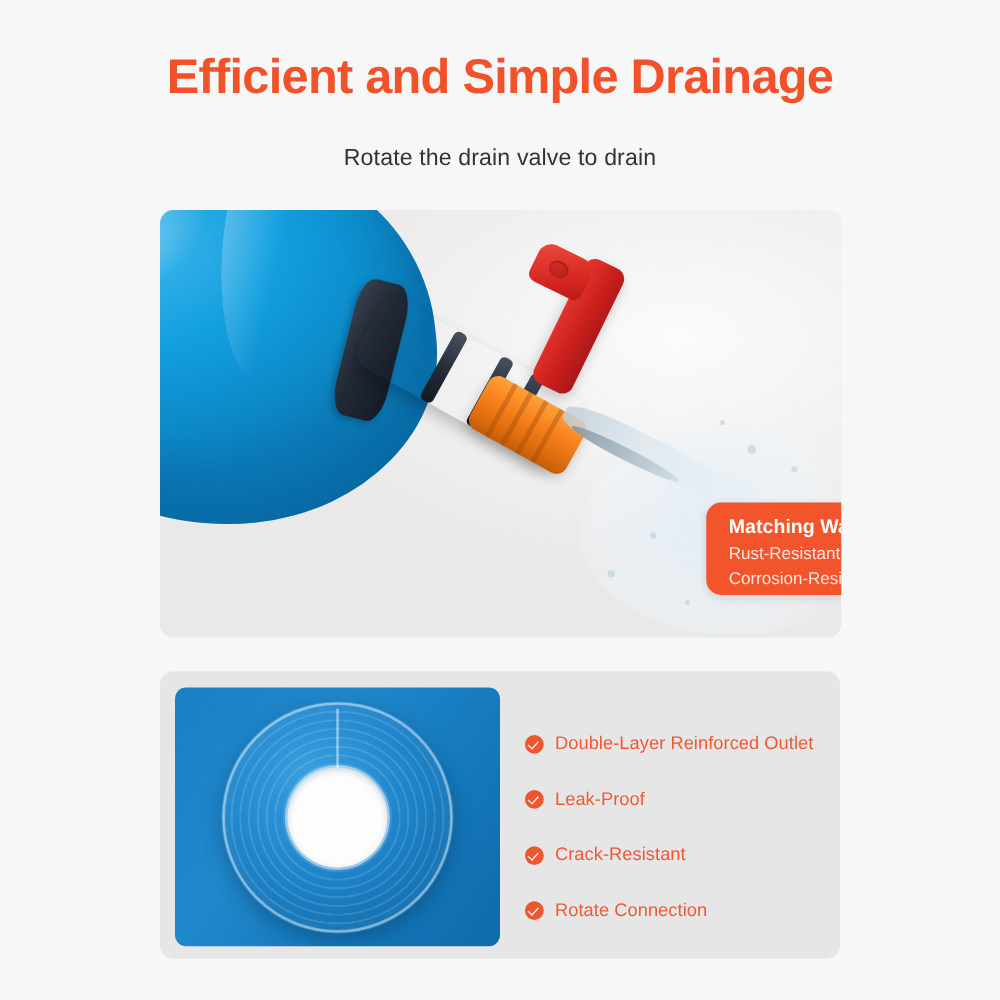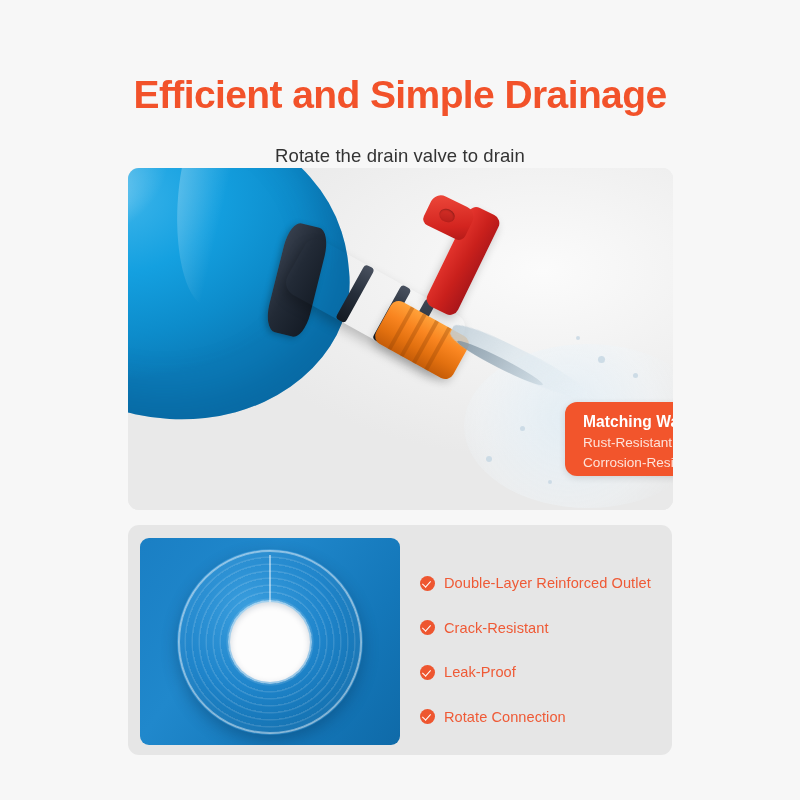--- a/index.html
+++ b/index.html
@@ -17,31 +17,31 @@
 
   
   .header {
     position: absolute;
     left: 0;
     top: 0;
     width: 800px;
     text-align: center;
   }
   .title {
-    margin: 13px;
-    padding-top: 60px;
+    margin: 0;
+    padding-top: 40px;
     font-size: 39px;
     font-weight: bold;
     letter-spacing: -0.6px;
     color: #f2522a;
     line-height: 1.15;
     font-family: "Liberation Sans", sans-serif;
   }
   .subtitle {
-    margin: 0;
+    margin: 16px;
     padding-top: 14px;
     font-size: 18.5px;
     color: #333333;
     font-weight: normal;
     letter-spacing: 0.1px;
   }
 
   
   .panel-top {
     position: absolute;
@@ -248,21 +248,21 @@
     color: #fde3da;
     font-size: 13.6px;
     line-height: 1.32;
     padding-top: 2px;
   }
 
   
   .panel-bottom {
     position: absolute;
     left: 128px;
-    top: 525px;
+    top: 537px;
     width: 544px;
     height: 230px;
     border-radius: 11px;
     background: #e6e6e6;
   }
   .ring-photo {
     position: absolute;
     left: 12px;
     top: 13px;
     width: 260px;
@@ -415,24 +415,24 @@
     </div>
   </div>
 
   <div class="features">
     <div class="feature-item">
       <span class="check-icon"></span>
       <span class="feature-label">Double-Layer Reinforced Outlet</span>
     </div>
     <div class="feature-item">
       <span class="check-icon"></span>
-      <span class="feature-label">Crack-Resistant</span>
+      <span class="feature-label">Leak-Proof</span>
     </div>
     <div class="feature-item">
       <span class="check-icon"></span>
-      <span class="feature-label">Leak-Proof</span>
+      <span class="feature-label">Crack-Resistant</span>
     </div>
     <div class="feature-item">
       <span class="check-icon"></span>
       <span class="feature-label">Rotate Connection</span>
     </div>
   </div>
 </div>
 
 </body></html>

